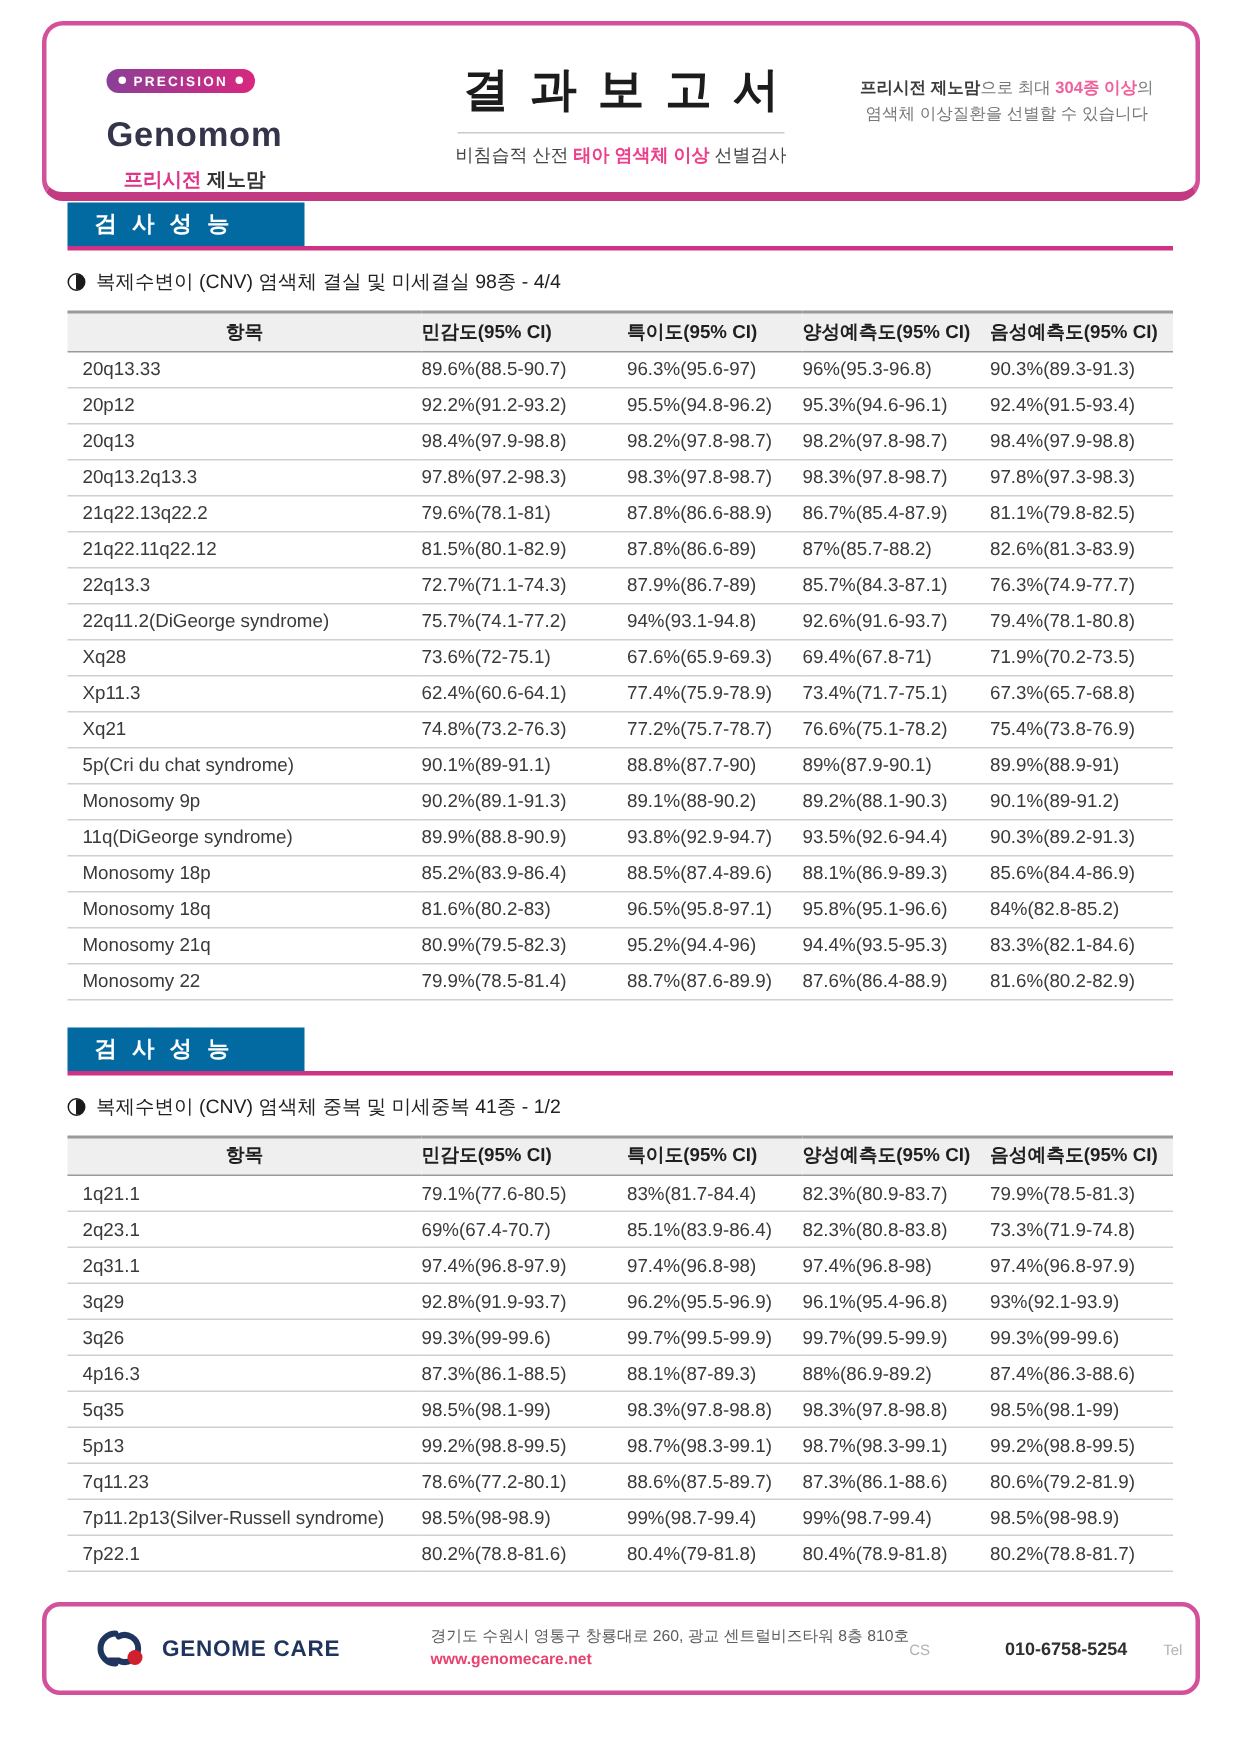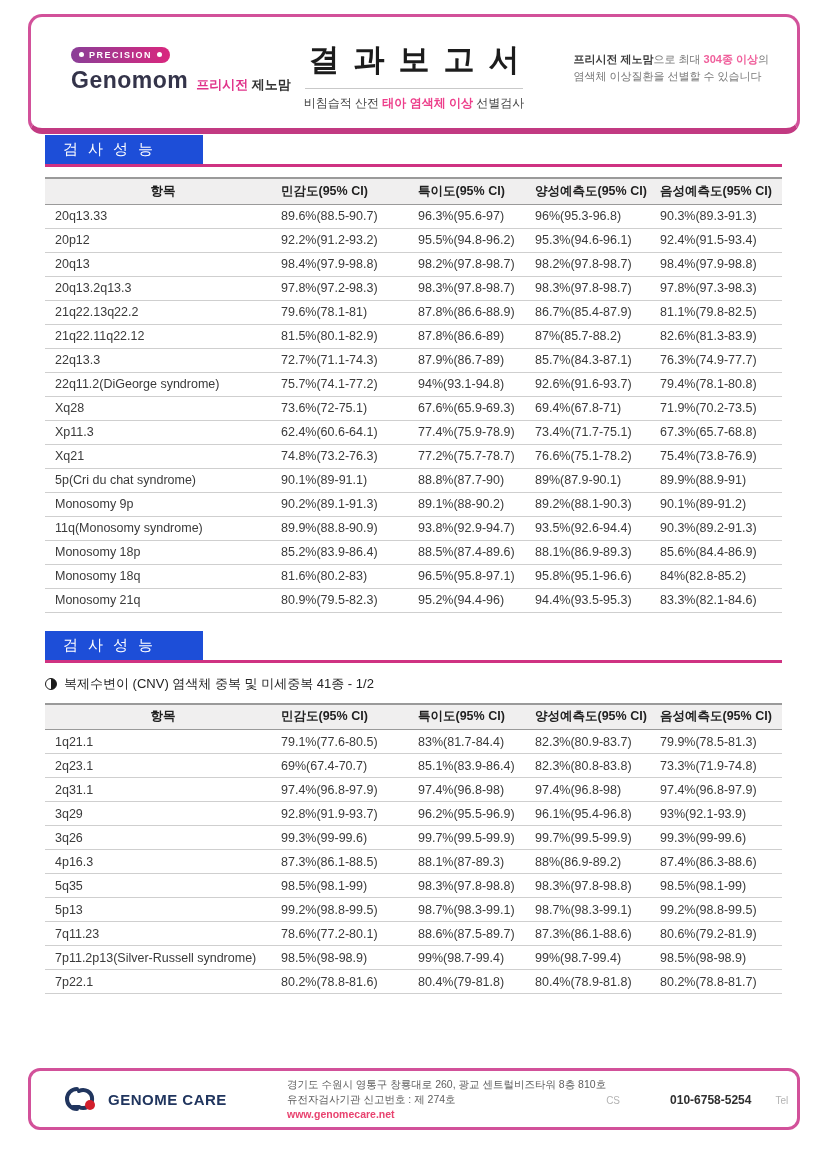--- a/index.html
+++ b/index.html
@@ -14,40 +14,40 @@
     background:#fff;
   }
   .logo-block{ position:absolute; left:40px; top:26px; }
   .precision-badge{
     display:inline-flex; align-items:center; gap:5px;
     background:linear-gradient(90deg,#8a3f98,#d9277e);
     color:#fff; font-size:9px; font-weight:bold; letter-spacing:1.5px;
     padding:3px 8px; border-radius:9px;
   }
   .precision-badge .dot{ width:5px; height:5px; border-radius:50%; background:#fff; display:inline-block; }
-  .brand-row{ margin-top:4px; display:flex; align-items:flex-end; gap:8px; }
+  .brand-row{ margin-top:14px; display:flex; align-items:center; gap:8px;flex-direction:column; }
   .brand-name{ font-size:23px; font-weight:800; color:#34344a; letter-spacing:.5px; }
   .brand-kr b.m{ color:#e0338a; } .brand-kr{ font-size:13px; font-weight:bold; color:#333; }
 
   .title-block{ position:absolute; left:50%; top:22px; transform:translateX(-50%); text-align:center; width:260px;}
   .report-title{ font-size:31px; font-weight:800; color:#1c1c1c; letter-spacing:14px; text-indent:14px; white-space:nowrap; }
   .title-rule{ width:218px; height:1px; background:#c9c9c9; margin:7px auto 6px auto; }
   .report-subtitle{ font-size:12px; color:#444; white-space:nowrap; }
   .report-subtitle .hl{ color:#ed3f8b; font-weight:bold; }
 
-  .tagline-block{ position:absolute; right:28px; top:34px; text-align:left; font-size:11px; color:#777; line-height:17px; white-space:nowrap;}
+  .tagline-block{ position:absolute; right:28px; top:34px; text-align:center; font-size:11px; color:#777; line-height:17px; white-space:nowrap;}
   .tagline-block b{ color:#3c3c3c; }
   .tagline-block .hl{ color:#f0609c; font-weight:bold; }
 
   
   .main{ position:absolute; left:45px; top:135px; width:737px; }
   .section-head{ border-bottom:3px solid #cf3282; }
   .section-bar{
-    display:inline-block; background:#1d4ed8; color:#fff;
-    font-size:15px; font-weight:normal; letter-spacing:10px;
+    display:inline-block; background:#0369a1; color:#fff;
+    font-size:15px; font-weight:bold; letter-spacing:10px;
     padding:5px 8px 5px 18px; min-width:158px;
   }
   .section-subtitle{ margin-top:12px; display:flex; align-items:center; gap:7px; font-size:13px; color:#222; height:18px;}
   .half-circle-icon{
     width:12px; height:12px; border-radius:50%; border:1.5px solid #1a1a1a;
     background:linear-gradient(90deg,#fff 50%,#1a1a1a 50%); flex:0 0 auto;
   }
   table{ width:737px; border-collapse:collapse; margin-top:10px; table-layout:fixed; }
   col.c1{width:236px;} col.c2{width:137px;} col.c3{width:117px;} col.c4{width:125px;} col.c5{width:122px;}
   thead th{
@@ -106,20 +106,24 @@
       <div><b>프리시전 제노맘</b><span>으로 최대 </span><span class="hl">304종 이상</span><span>의</span></div>
       <div>염색체 이상질환을 선별할 수 있습니다</div>
     </div>
   </div>
 
   <div class="main">
 
     <div class="section">
       <div class="section-head">
         <span class="section-bar">검사성능</span>
+      </div>
+      <div class="section-subtitle">
+        <span class="half-circle-icon"></span>
+        <span>복제수변이 (CNV) 염색체 결실 및 미세결실 98종 - 4/4</span>
       </div>
       <table>
         <colgroup>
             <col class="c1">
             <col class="c2">
             <col class="c3">
             <col class="c4">
             <col class="c5">
           </colgroup>
         <thead>
@@ -217,21 +221,21 @@
               <td>89.9%(88.9-91)</td>
             </tr>
             <tr>
               <td>Monosomy 9p</td>
               <td>90.2%(89.1-91.3)</td>
               <td>89.1%(88-90.2)</td>
               <td>89.2%(88.1-90.3)</td>
               <td>90.1%(89-91.2)</td>
             </tr>
             <tr>
-              <td>11q(Monosomy syndrome)</td>
+              <td>11q(DiGeorge syndrome)</td>
               <td>89.9%(88.8-90.9)</td>
               <td>93.8%(92.9-94.7)</td>
               <td>93.5%(92.6-94.4)</td>
               <td>90.3%(89.2-91.3)</td>
             </tr>
             <tr>
               <td>Monosomy 18p</td>
               <td>85.2%(83.9-86.4)</td>
               <td>88.5%(87.4-89.6)</td>
               <td>88.1%(86.9-89.3)</td>
@@ -243,20 +247,27 @@
               <td>96.5%(95.8-97.1)</td>
               <td>95.8%(95.1-96.6)</td>
               <td>84%(82.8-85.2)</td>
             </tr>
             <tr>
               <td>Monosomy 21q</td>
               <td>80.9%(79.5-82.3)</td>
               <td>95.2%(94.4-96)</td>
               <td>94.4%(93.5-95.3)</td>
               <td>83.3%(82.1-84.6)</td>
+            </tr>
+            <tr>
+              <td>Monosomy 22</td>
+              <td>79.9%(78.5-81.4)</td>
+              <td>88.7%(87.6-89.9)</td>
+              <td>87.6%(86.4-88.9)</td>
+              <td>81.6%(80.2-82.9)</td>
             </tr>
           </tbody>
       </table>
     </div>
 
     <div class="section sec2">
       <div class="section-head">
         <span class="section-bar">검사성능</span>
       </div>
       <div class="section-subtitle">
@@ -367,21 +378,20 @@
     <div class="gc-logo">
       <svg width="42" height="32" viewBox="0 0 42 32">
         <path d="M 20 6 A 10 10 0 1 0 20 26" fill="none" stroke="#20355e" stroke-width="4" stroke-linecap="round"></path>
         <path d="M 22 8 A 9 9 0 1 1 22 24 L 16 24" fill="none" stroke="#20355e" stroke-width="4" stroke-linecap="round"></path>
         <circle cx="33" cy="22" r="5" fill="#d21f2c"></circle>
       </svg>
       <span class="gc-text">GENOME CARE</span>
     </div>
     <div class="addr-block">
       <div>경기도 수원시 영통구 창룡대로 260, 광교 센트럴비즈타워 8층 810호</div>
-      <div>유전자검사기관 신고번호 : 제 274호</div>
       <a href="#" class="site">www.genomecare.net</a>
     </div>
     <div class="contacts">
       <span class="contact"><span class="lbl">CS</span><span class="val">010-6758-5254</span></span>
       <span class="contact"><span class="lbl">Tel</span><span class="val">1544-9771</span></span>
 
     </div>
   </div>
 
 </div>

